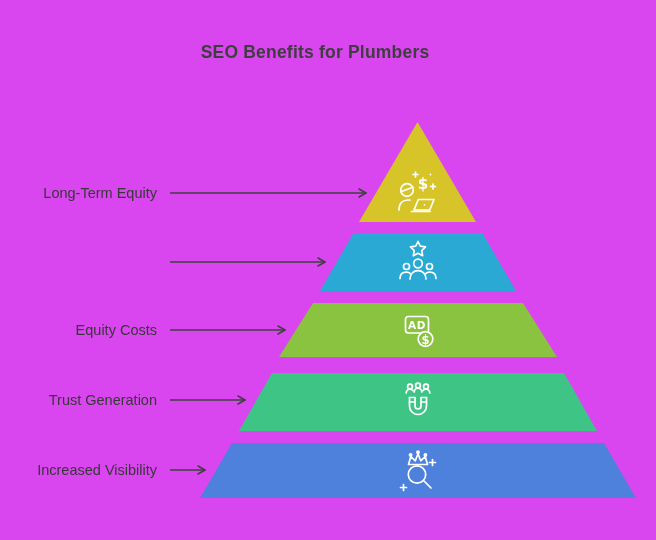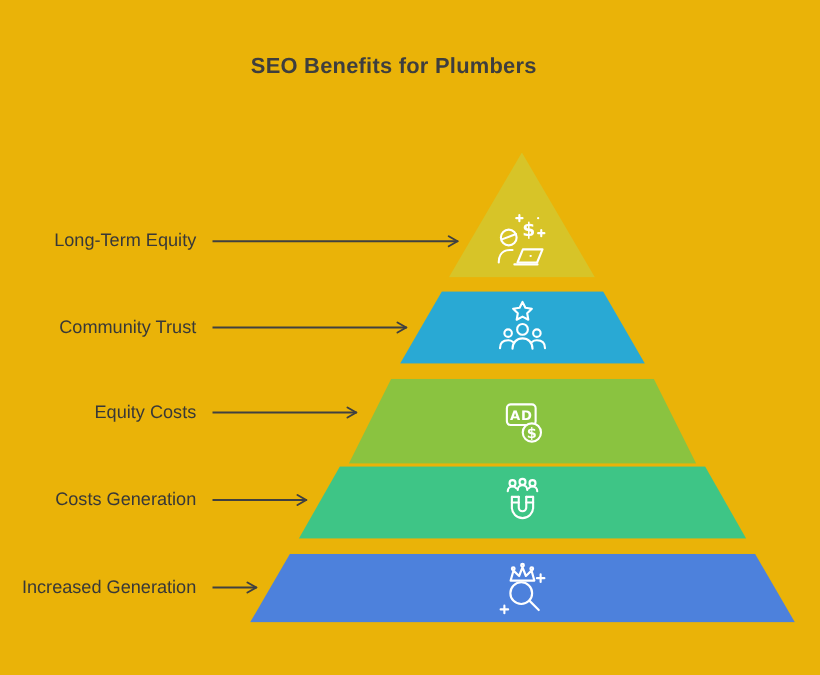--- a/index.html
+++ b/index.html
@@ -1,17 +1,17 @@
 <!DOCTYPE html>
 <html><head>
 <meta charset="utf-8">
 <style>
   html,body{margin:0;padding:0;background:#ffffff;}
   .page{
-    position:relative;width:656px;height:540px;background:#eab308;overflow:hidden;
+    position:relative;width:656px;height:540px;background:#d946ef;overflow:hidden;
     font-family:"Liberation Sans",sans-serif;
   }
   .title{
     position:absolute;top:42px;left:0;width:630px;text-align:center;
     font-size:17.5px;font-weight:bold;color:#3e3e3e;letter-spacing:.2px;
   }
   .row-label{
     position:absolute;right:499px;height:20px;line-height:20px;
     font-size:14.5px;color:#383838;white-space:nowrap;text-align:right;margin-left:12px;
   }
@@ -23,24 +23,23 @@
   .icon text{font-family:"DejaVu Sans",sans-serif;font-weight:bold;}
 </style>
 </head>
 <body>
 
 <div class="page">
 
   <div class="title">SEO Benefits for Plumbers</div>
 
   <div class="row-label" style="top:183px">Long-Term Equity</div>
-  <div class="row-label" style="top:252px">Community Trust</div>
   <div class="row-label" style="top:320px">Equity Costs</div>
-  <div class="row-label" style="top:390px">Costs Generation</div>
-  <div class="row-label" style="top:460px">Increased Generation</div>
+  <div class="row-label" style="top:390px">Trust Generation</div>
+  <div class="row-label" style="top:460px">Increased Visibility</div>
 
   <svg class="arrow" style="top:187px" width="198" height="12" fill="none" stroke="#404040" stroke-width="1.6" stroke-linecap="round" stroke-linejoin="round">
     <path d="M0 6H196"></path>
       <path d="M189 2l7 4-7 4"></path>
   </svg>
   <svg class="arrow" style="top:256px" width="157" height="12" fill="none" stroke="#404040" stroke-width="1.6" stroke-linecap="round" stroke-linejoin="round">
     <path d="M0 6H155"></path>
       <path d="M148 2l7 4-7 4"></path>
   </svg>
   <svg class="arrow" style="top:324px" width="117" height="12" fill="none" stroke="#404040" stroke-width="1.6" stroke-linecap="round" stroke-linejoin="round">
@@ -76,21 +75,21 @@
       <path d="M24 3.5l2.3 4.7 5.2.75-3.75 3.65.9 5.15L24 15.3l-4.65 2.45.9-5.15-3.75-3.65 5.2-.75Z"></path>
       <circle cx="24" cy="25.5" r="4.3"></circle>
       <path d="M16 41c0-5.2 3.6-8.3 8-8.3s8 3.1 8 8.3"></path>
       <circle cx="12.5" cy="28.5" r="3"></circle>
       <path d="M6 40.5c0-4 2.4-6.3 6.5-6.3 1.6 0 2.9.5 3.9 1.4"></path>
       <circle cx="35.5" cy="28.5" r="3"></circle>
       <path d="M42 40.5c0-4-2.4-6.3-6.5-6.3-1.6 0-2.9.5-3.9 1.4"></path>
     </svg>
   </div>
 
-  <div class="level" style="left: 279px; top: 303px; width: 278px; height: 68px; clip-path: polygon(12.23% 0px, 87.77% 0px, 100% 100%, 0px 100%); background-color: rgb(138, 195, 64);">
+  <div class="level" style="left: 279px; top: 303px; width: 278px; height: 54px; clip-path: polygon(12.23% 0px, 87.77% 0px, 100% 100%, 0px 100%); background-color: rgb(138, 195, 64);">
     <svg class="icon" width="48" height="48" viewBox="0 0 48 48" fill="none" stroke="#ffffff" stroke-width="1.7" stroke-linecap="round" stroke-linejoin="round">
       <rect x="11.5" y="10.5" width="23" height="16.5" rx="3"></rect>
       <text x="23" y="23" font-size="10.5" text-anchor="middle" letter-spacing="0.5" fill="#ffffff" stroke="none">AD</text>
       <circle cx="31.5" cy="33" r="7.3" fill="#8ac340"></circle>
       <text x="31.5" y="37.5" font-size="11.5" text-anchor="middle" fill="#ffffff" stroke="none">$</text>
     </svg>
   </div>
 
   <div class="level" style="left: 239px; top: 373px; width: 358px; height: 58px; clip-path: polygon(9.22% 0px, 90.78% 0px, 100% 100%, 0px 100%); background-color: rgb(62, 197, 134);">
     <svg class="icon" width="48" height="48" viewBox="0 0 48 48" fill="none" stroke="#ffffff" stroke-width="1.7" stroke-linecap="round" stroke-linejoin="round">

